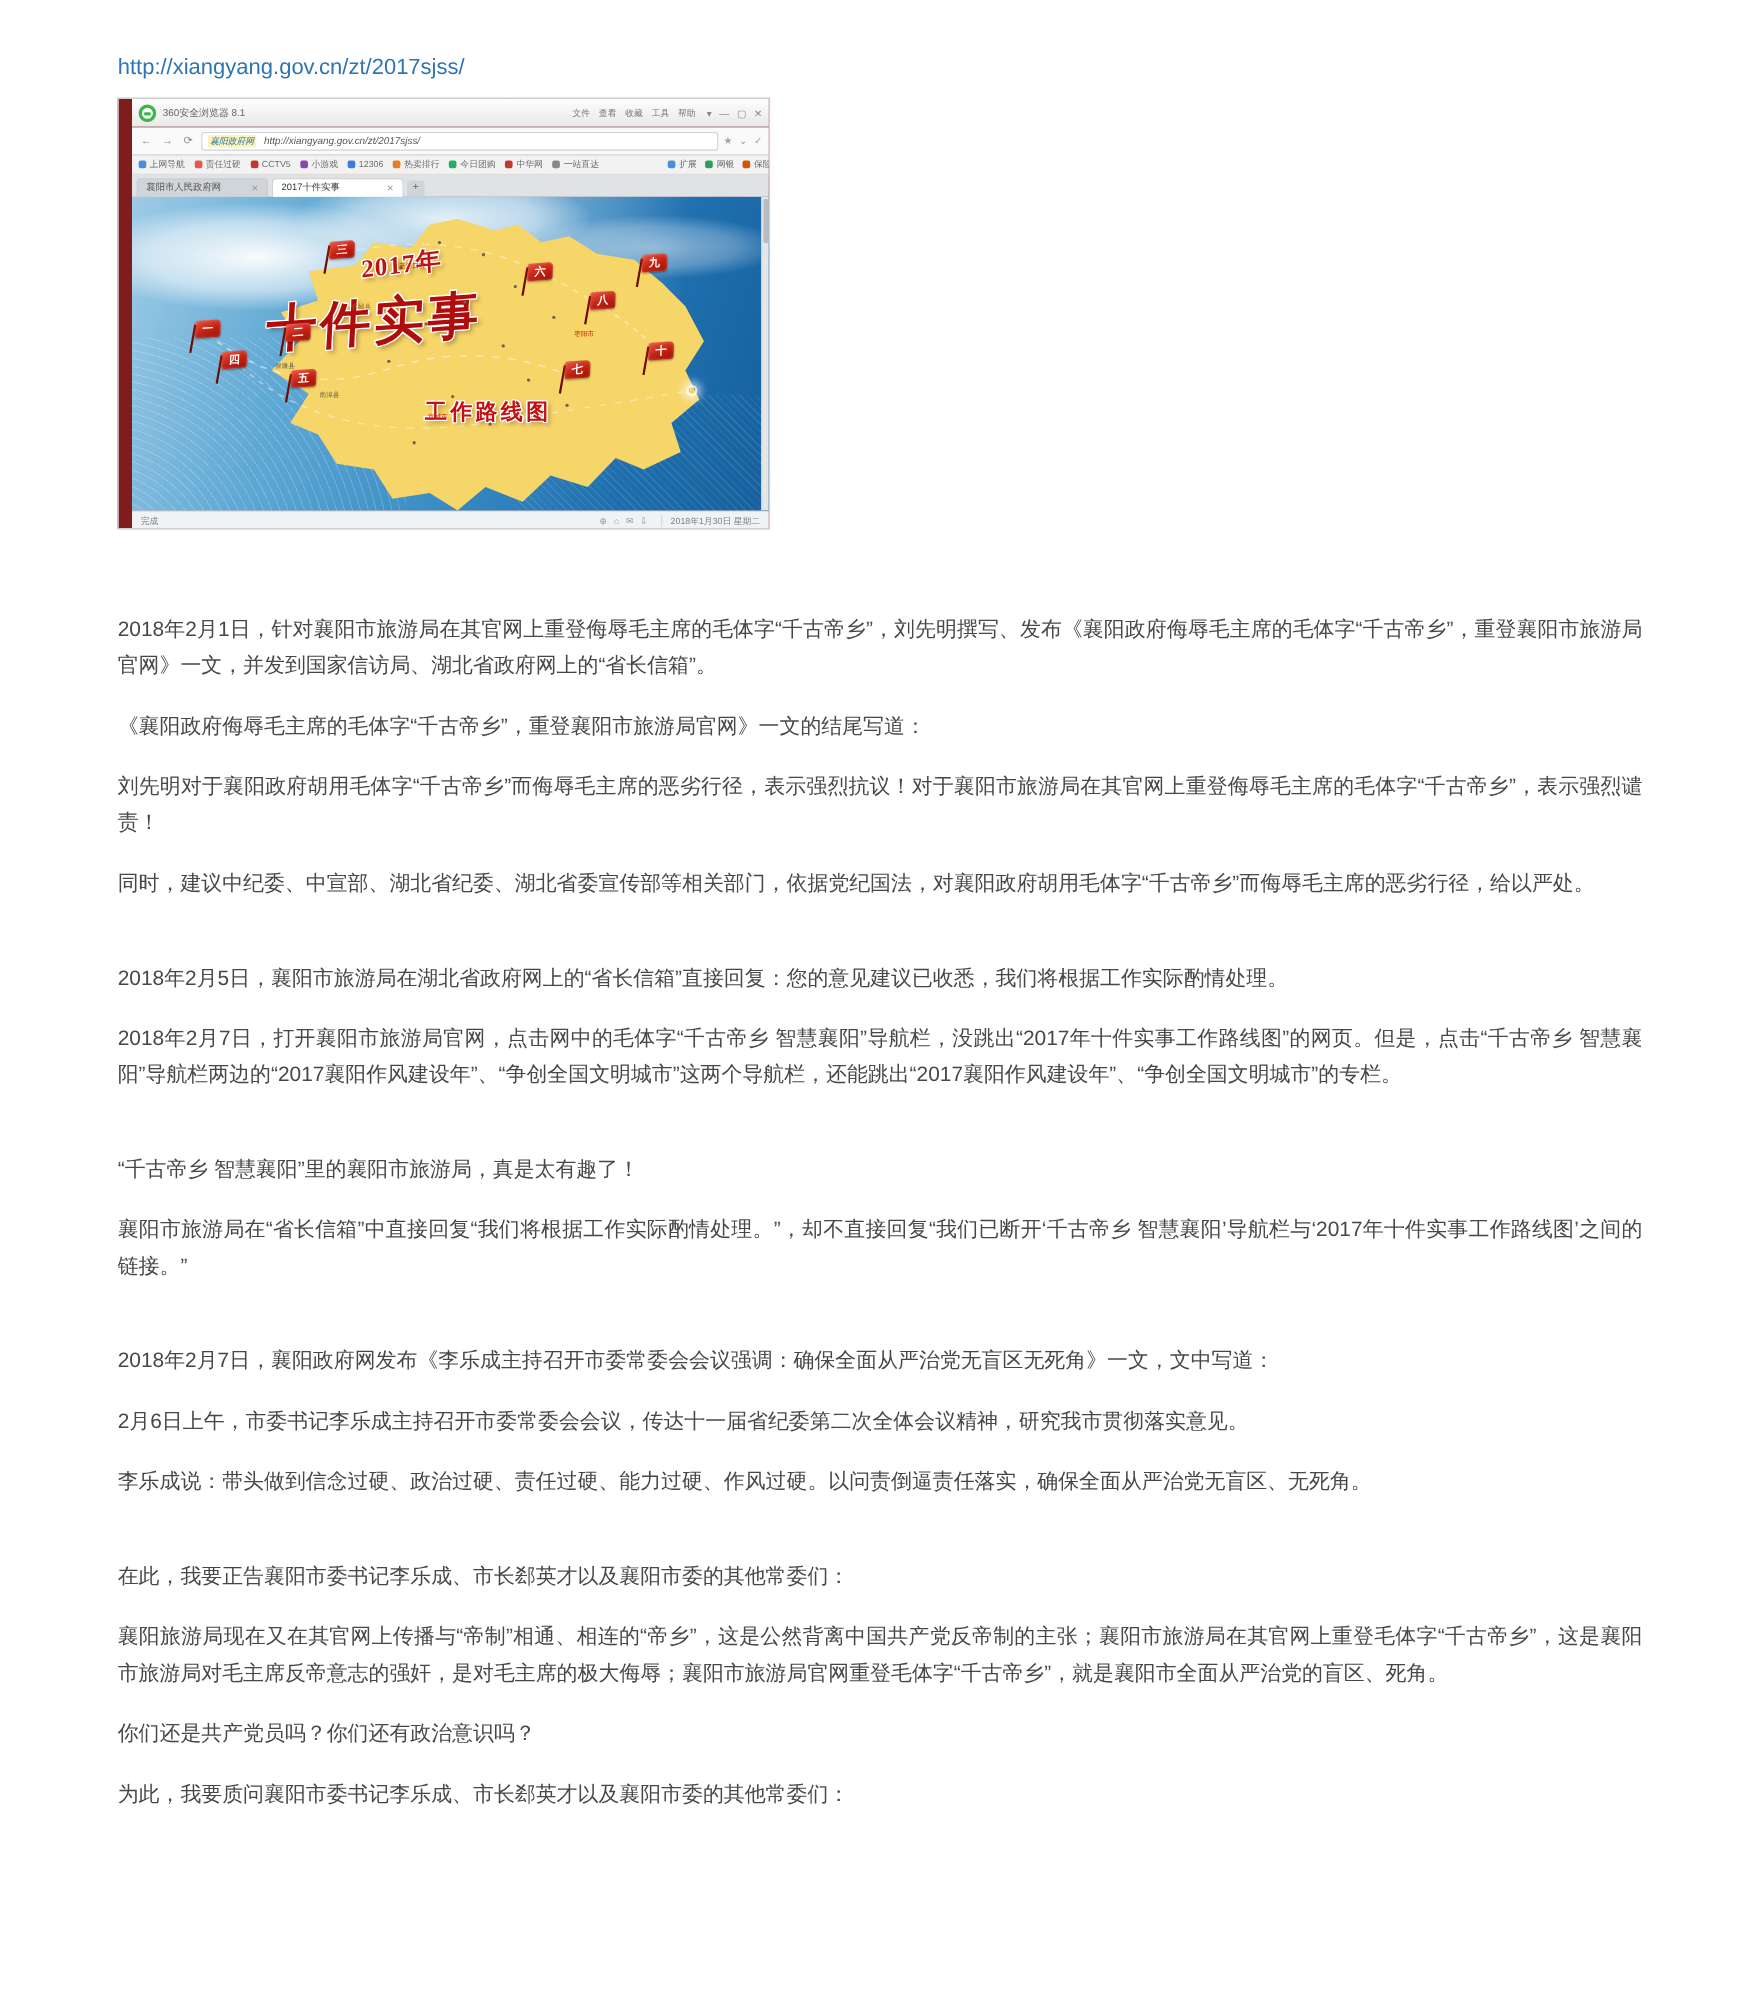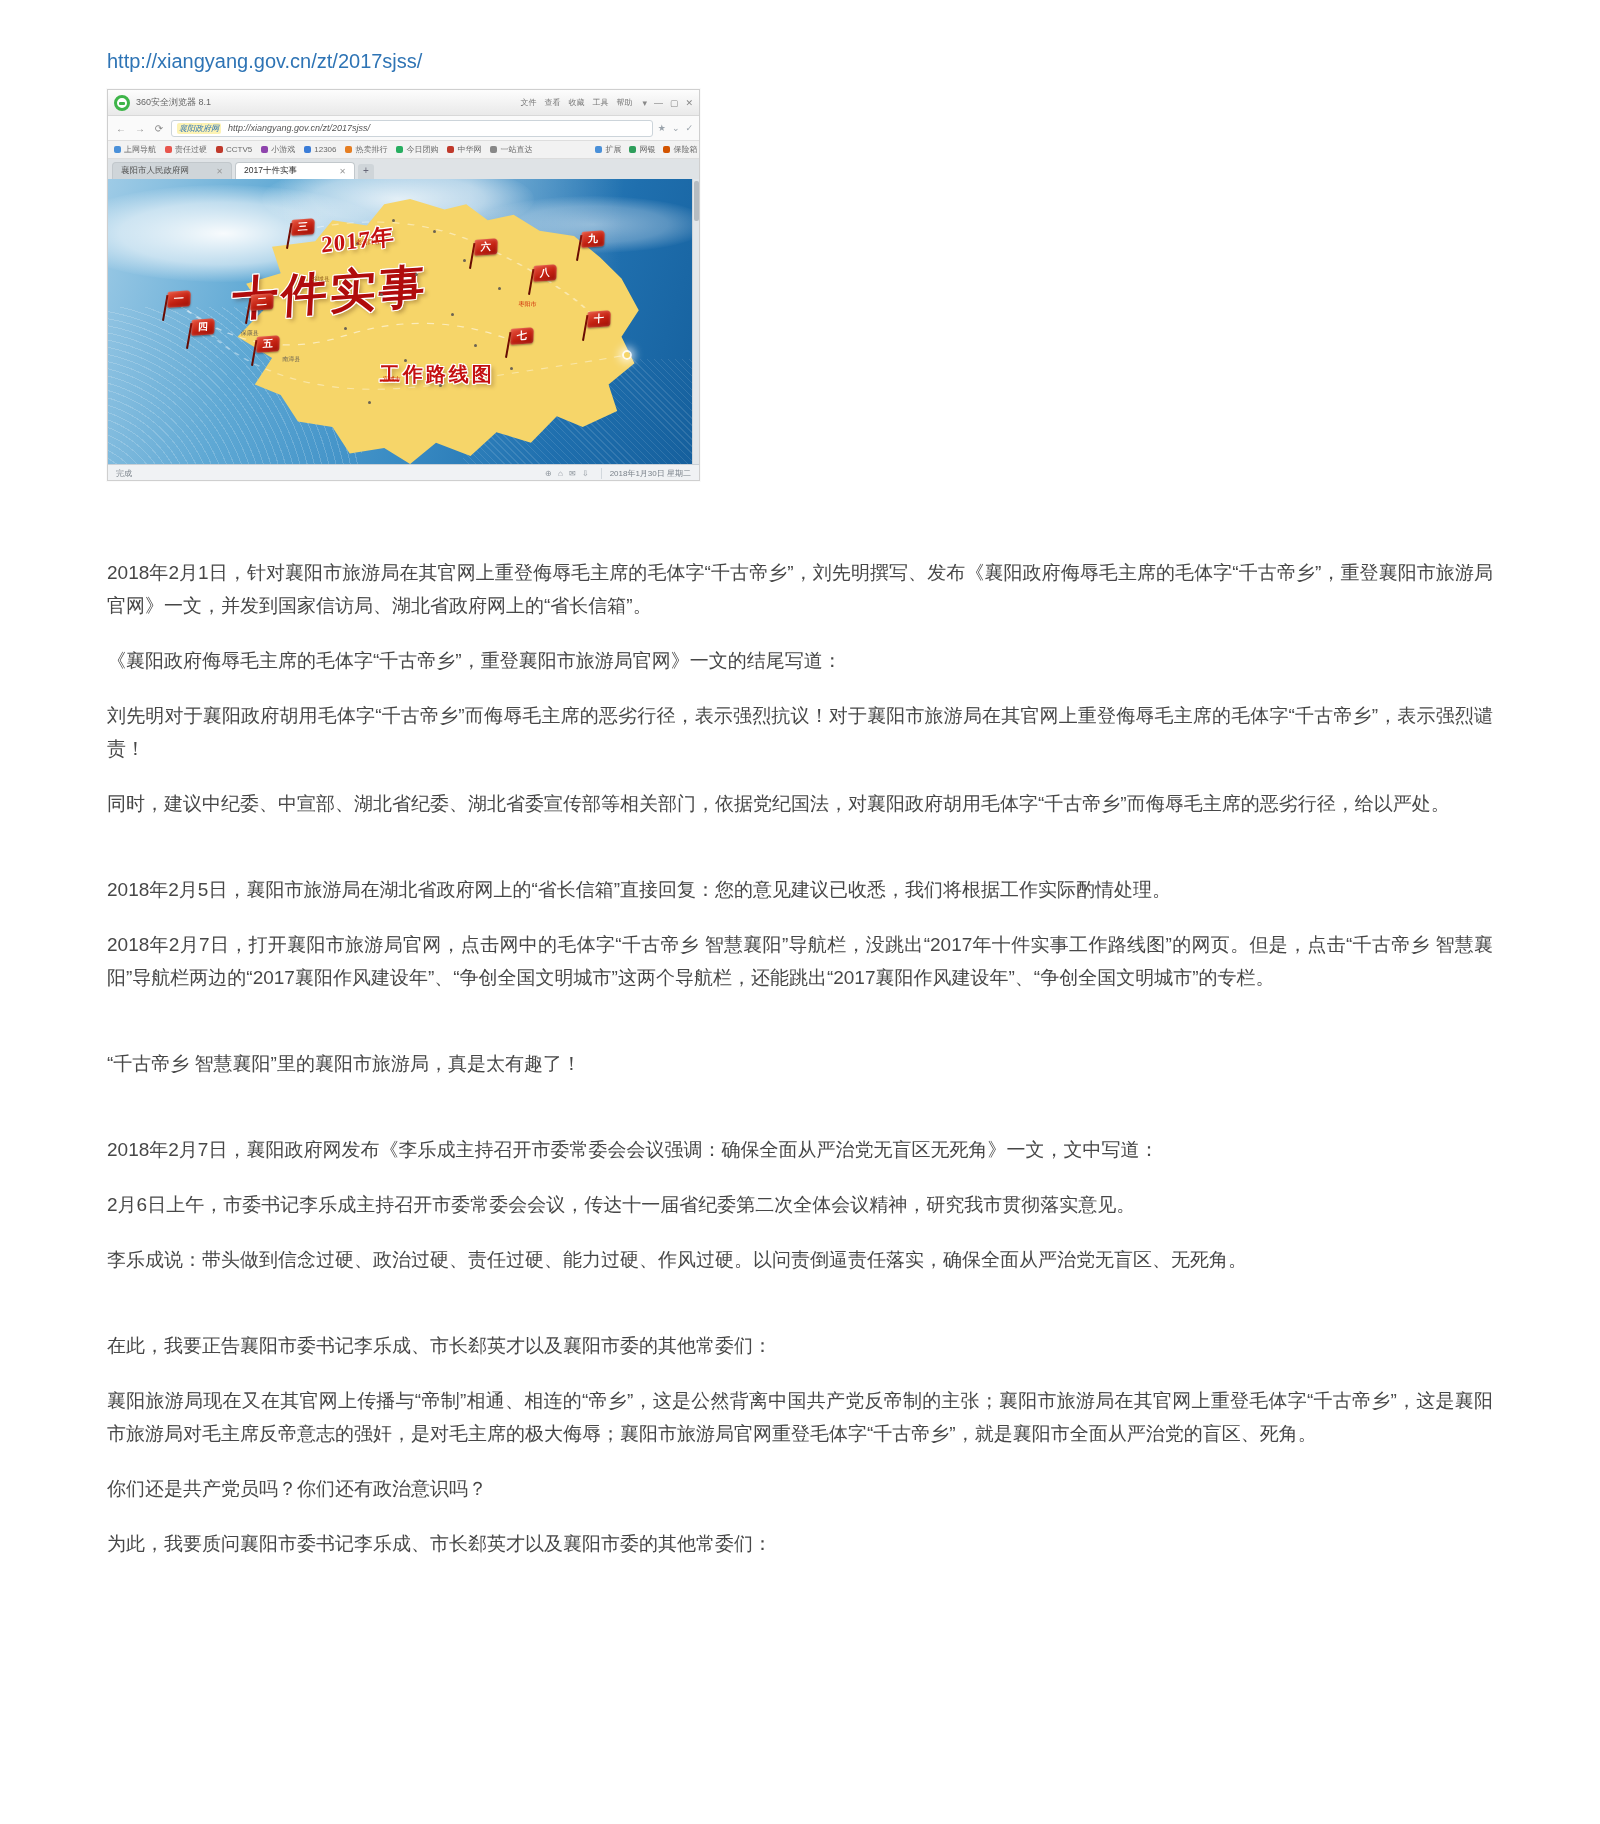--- a/index.html
+++ b/index.html
@@ -5,23 +5,23 @@
   * { margin:0; padding:0; box-sizing:border-box; }
   html,body { width:1600px; height:1824px; background:#ffffff; overflow:hidden;
     font-family:"Liberation Sans", sans-serif; }
   .content { padding:50px 107px 0 107px; }
 
   
   .top-link { display:inline-block; color:#2e74b5; font-size:20px; text-decoration:none;
     margin-bottom:16px; cursor:pointer; }
 
   
-  .shot { width:593px; height:392px; border:1px solid #cfcfcf; background:#ef4444;
+  .shot { width:593px; height:392px; border:1px solid #cfcfcf; background:#7f1d1d;
     margin-bottom:75px; position:relative; font-family:"Liberation Sans", sans-serif;
-    box-shadow:0 0 0 1px rgba(0,0,0,0.02); overflow:hidden; }
+    box-shadow:0 0 0 1px rgba(0,0,0,0.02); overflow:hidden;padding-left:12px; }
 
   .titlebar { height:26px; background:linear-gradient(#fdfdfd,#e9e9e9); display:flex;
     align-items:center; padding:0 6px; border-bottom:1px solid #d8d8d8; }
   .logo360 { width:16px; height:16px; border:3px solid #3eb549; border-radius:50%;
     margin-right:6px; position:relative; background:#fff; }
   .logo360::after { content:""; position:absolute; left:2px; top:4px; width:6px; height:3px;
     background:#3eb549; border-radius:1px; }
   .win-title { font-size:9px; color:#666; flex:0 0 auto; }
   .tb-spacer { flex:1; }
   .menus { display:flex; gap:8px; font-size:8px; color:#777; margin-right:10px; }
@@ -322,20 +322,21 @@
   </div>
 
   <div class="article" id="article-body">
       <p>2018年2月1日，针对襄阳市旅游局在其官网上重登侮辱毛主席的毛体字“千古帝乡”，刘先明撰写、发布《襄阳政府侮辱毛主席的毛体字“千古帝乡”，重登襄阳市旅游局官网》一文，并发到国家信访局、湖北省政府网上的“省长信箱”。</p>
       <p>《襄阳政府侮辱毛主席的毛体字“千古帝乡”，重登襄阳市旅游局官网》一文的结尾写道：</p>
       <p>刘先明对于襄阳政府胡用毛体字“千古帝乡”而侮辱毛主席的恶劣行径，表示强烈抗议！对于襄阳市旅游局在其官网上重登侮辱毛主席的毛体字“千古帝乡”，表示强烈谴责！</p>
       <p>同时，建议中纪委、中宣部、湖北省纪委、湖北省委宣传部等相关部门，依据党纪国法，对襄阳政府胡用毛体字“千古帝乡”而侮辱毛主席的恶劣行径，给以严处。</p>
       <p class="gap">2018年2月5日，襄阳市旅游局在湖北省政府网上的“省长信箱”直接回复：您的意见建议已收悉，我们将根据工作实际酌情处理。</p>
       <p>2018年2月7日，打开襄阳市旅游局官网，点击网中的毛体字“千古帝乡 智慧襄阳”导航栏，没跳出“2017年十件实事工作路线图”的网页。但是，点击“千古帝乡 智慧襄阳”导航栏两边的“2017襄阳作风建设年”、“争创全国文明城市”这两个导航栏，还能跳出“2017襄阳作风建设年”、“争创全国文明城市”的专栏。</p>
       <p class="gap">“千古帝乡 智慧襄阳”里的襄阳市旅游局，真是太有趣了！</p>
+      <p>襄阳市旅游局在“省长信箱”中直接回复“我们将根据工作实际酌情处理。”，却不直接回复“我们已断开‘千古帝乡 智慧襄阳’导航栏与‘2017年十件实事工作路线图’之间的链接。”</p>
       <p class="gap">2018年2月7日，襄阳政府网发布《李乐成主持召开市委常委会会议强调：确保全面从严治党无盲区无死角》一文，文中写道：</p>
       <p>2月6日上午，市委书记李乐成主持召开市委常委会会议，传达十一届省纪委第二次全体会议精神，研究我市贯彻落实意见。</p>
       <p>李乐成说：带头做到信念过硬、政治过硬、责任过硬、能力过硬、作风过硬。以问责倒逼责任落实，确保全面从严治党无盲区、无死角。</p>
       <p class="gap">在此，我要正告襄阳市委书记李乐成、市长郄英才以及襄阳市委的其他常委们：</p>
       <p>襄阳旅游局现在又在其官网上传播与“帝制”相通、相连的“帝乡”，这是公然背离中国共产党反帝制的主张；襄阳市旅游局在其官网上重登毛体字“千古帝乡”，这是襄阳市旅游局对毛主席反帝意志的强奸，是对毛主席的极大侮辱；襄阳市旅游局官网重登毛体字“千古帝乡”，就是襄阳市全面从严治党的盲区、死角。</p>
       <p>你们还是共产党员吗？你们还有政治意识吗？</p>
       <p>为此，我要质问襄阳市委书记李乐成、市长郄英才以及襄阳市委的其他常委们：</p>
     </div>
 
 </div>

